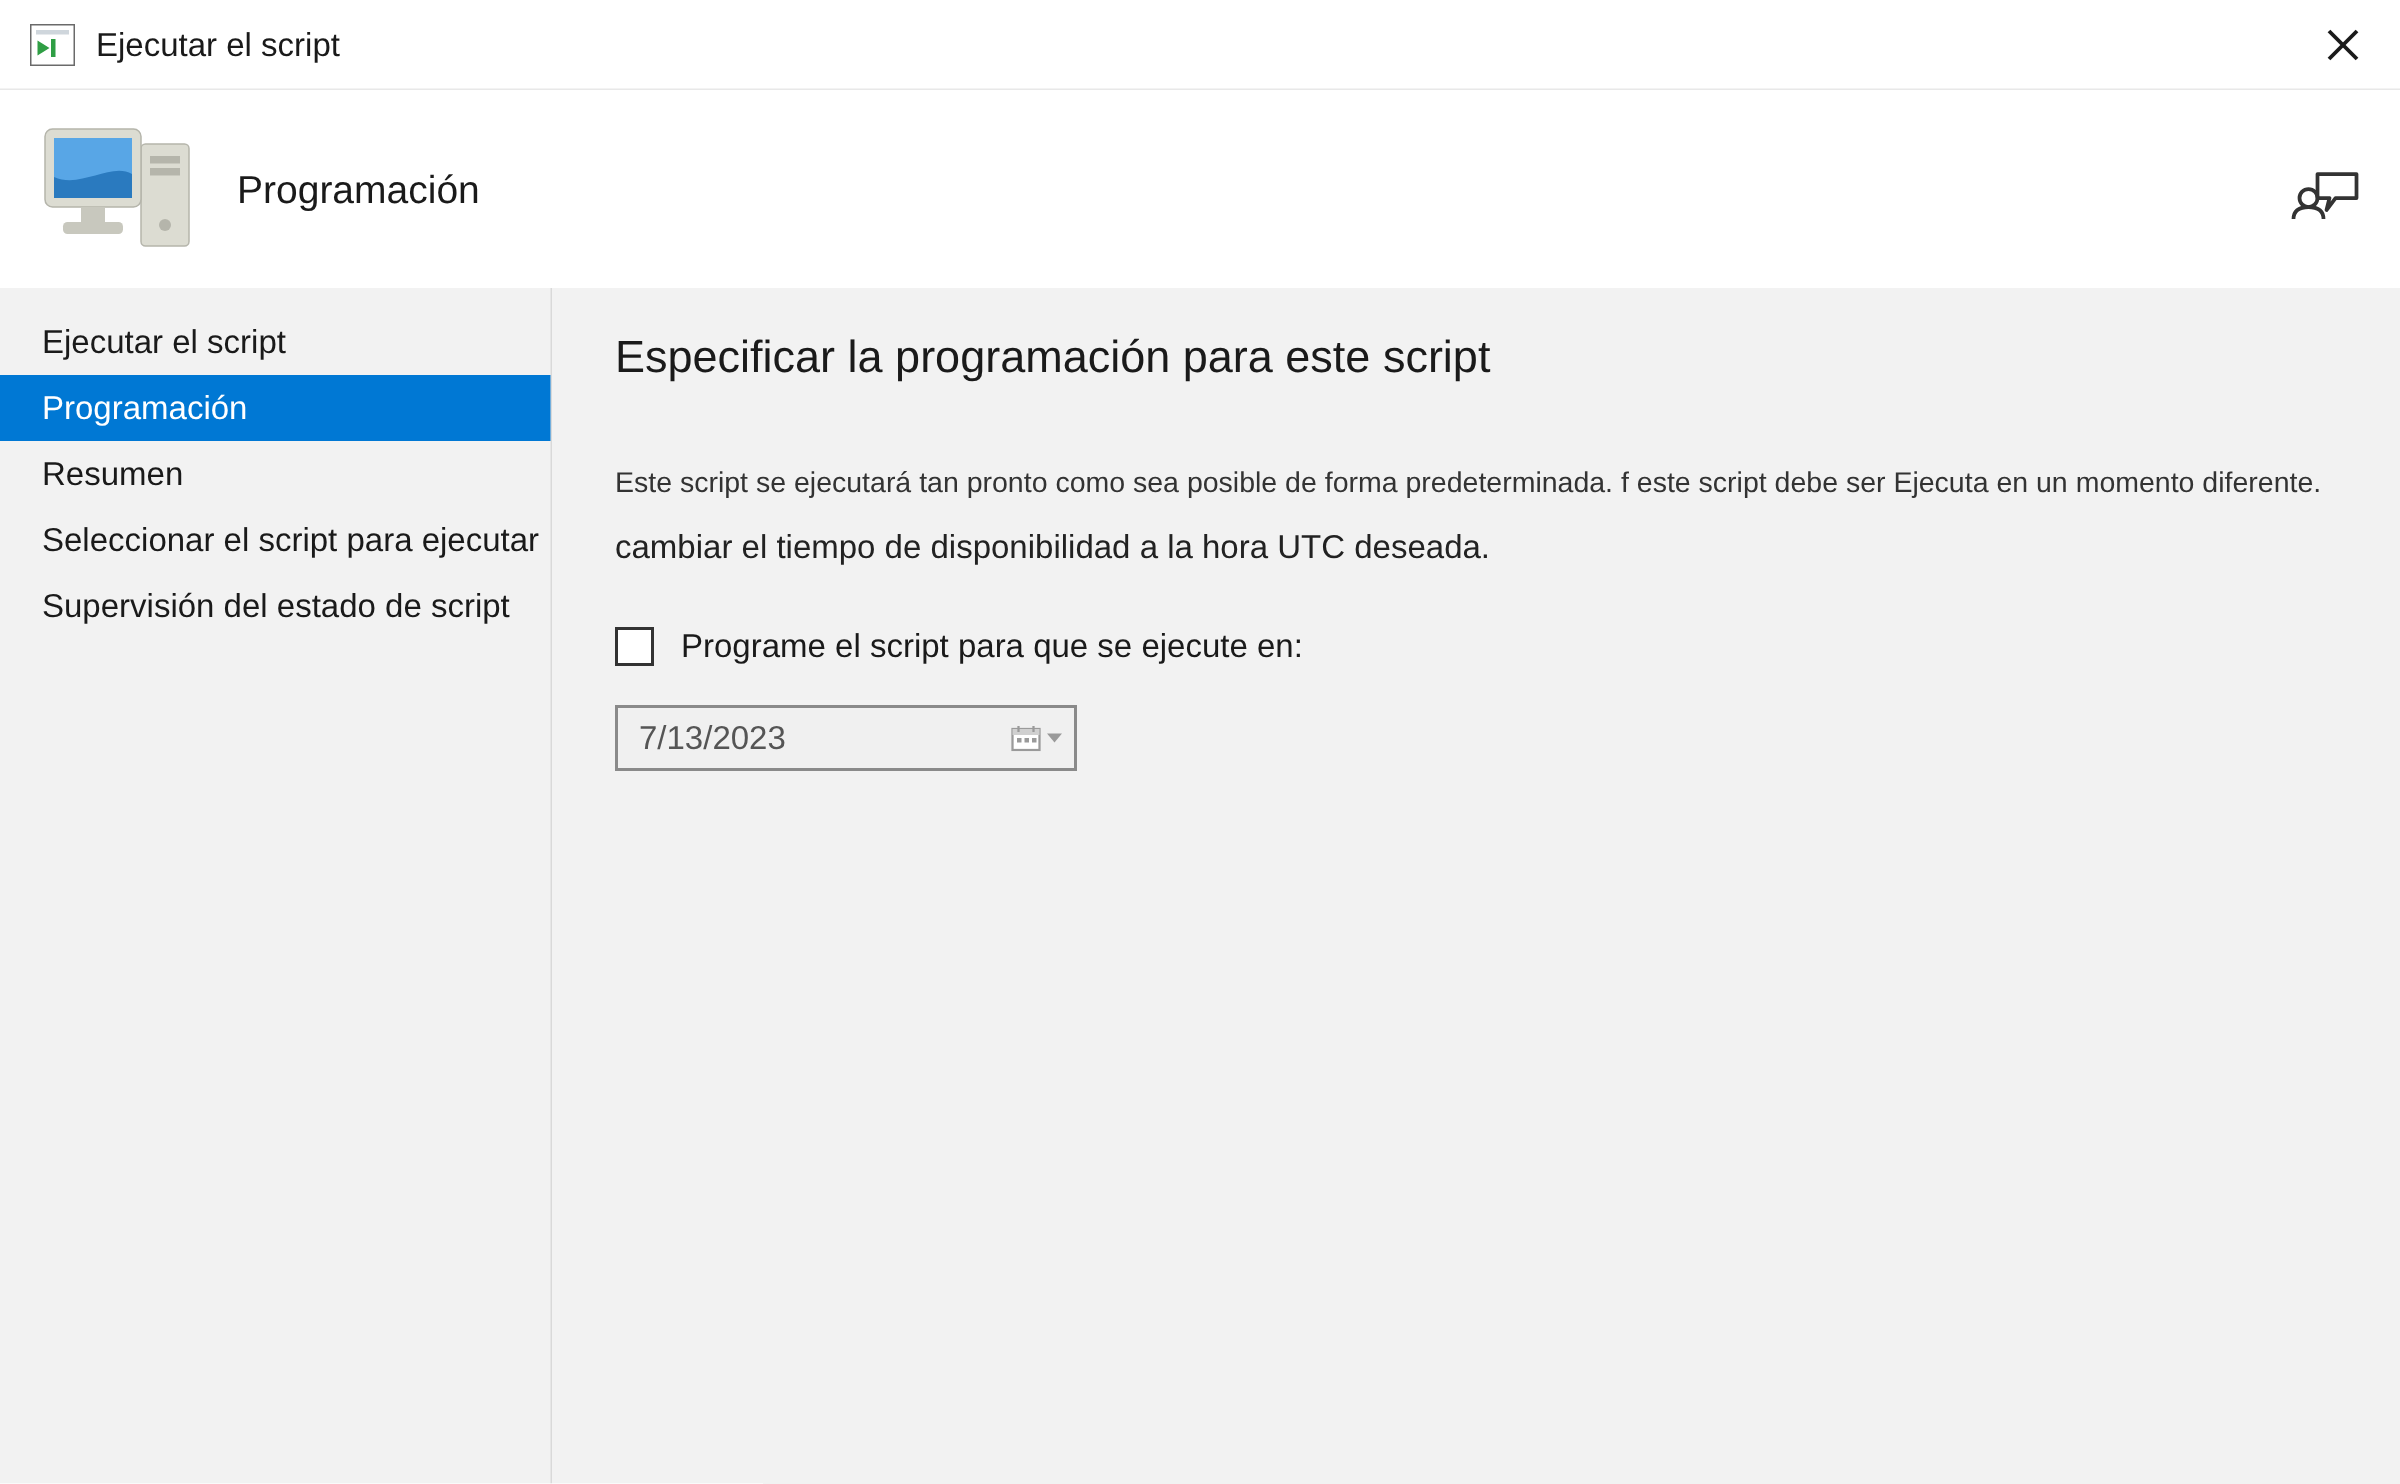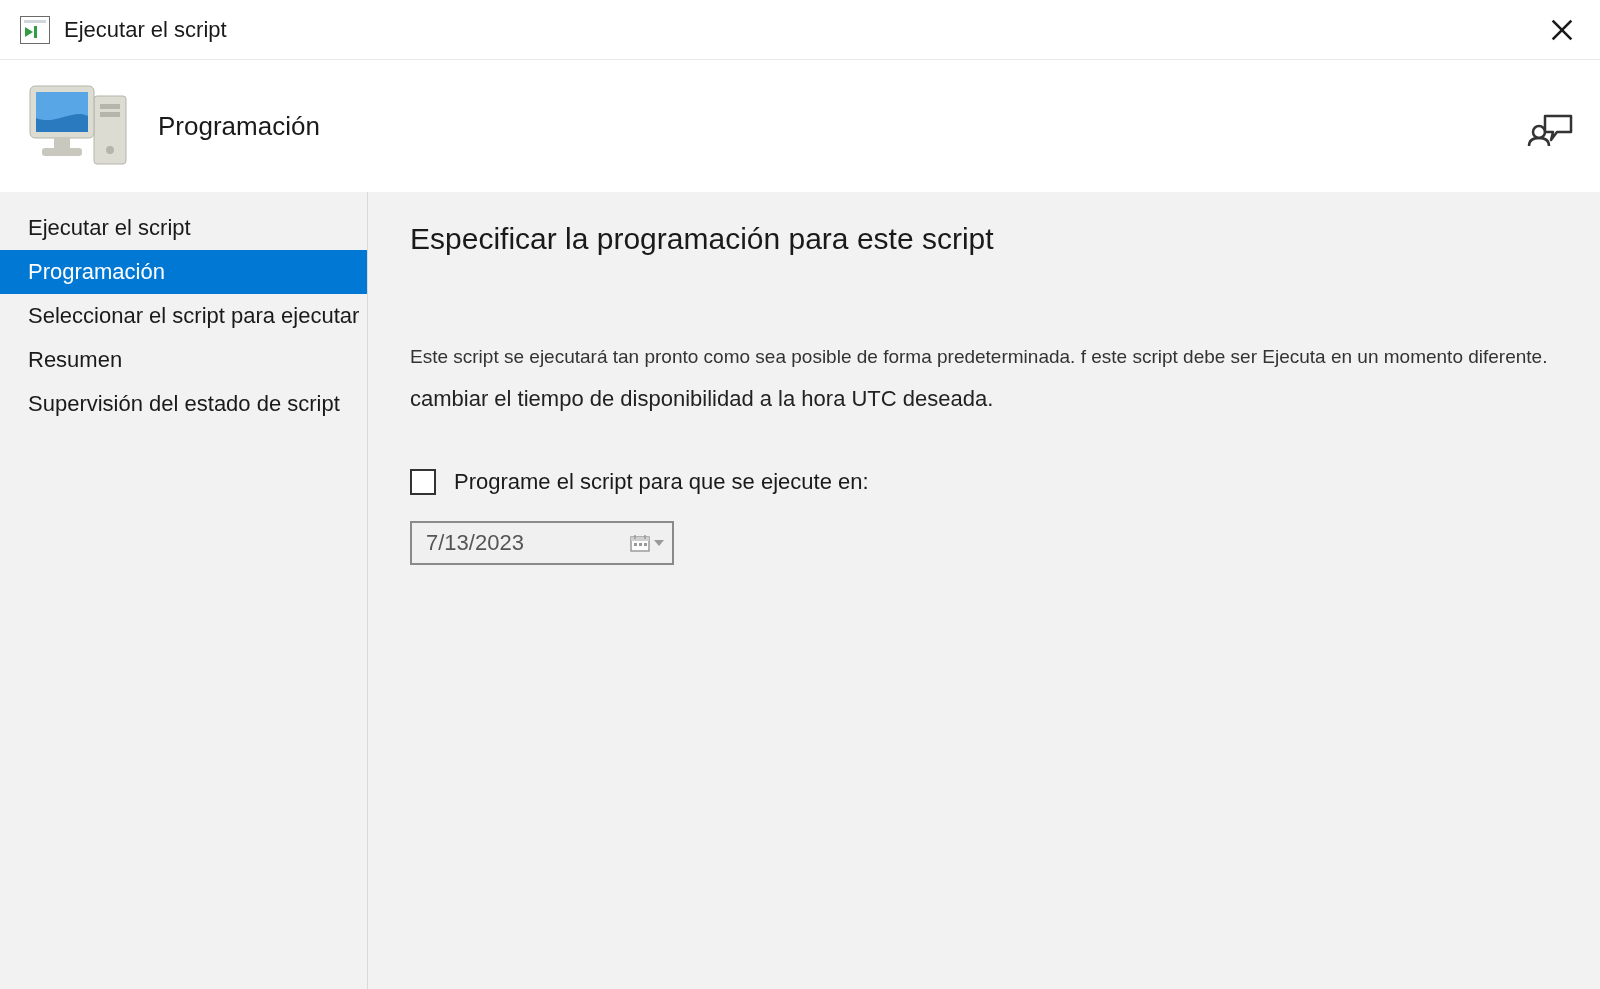--- a/index.html
+++ b/index.html
@@ -100,32 +100,32 @@
   }
 
   .content {
     flex: 1;
     background: #f2f2f2;
     padding: 30px 40px 30px 42px;
   }
   .content-heading {
     font-size: 30px;
     font-weight: 400;
-    margin-bottom: 90px;
+    margin-bottom: 56px;
     color: #1a1a1a;
   }
   .desc-line1 {
     font-size: 19px;
     color: #333;
     margin-bottom: 18px;
   }
   .desc-line2 {
     font-size: 22px;
     color: #222;
-    margin-bottom: 57px;
+    margin-bottom: 40px;
   }
   .check-row {
     display: flex; align-items: center; gap: 18px;
     margin-bottom: 26px;
   }
   .checkbox {
     width: 26px; height: 26px;
     border: 2px solid #333;
     background: #fff;
     flex: none;
@@ -134,21 +134,21 @@
 
   .inputs-row { display: flex; gap: 16px; }
 
   .field {
     height: 44px;
     border: 2px solid #8a8a8a;
     background: #f0f0f0;
     display: flex; align-items: center;
     position: relative;
   }
-  .date-field { width: 264px; align-items: center; }
+  .date-field { width: 308px; align-items: center; }
   .time-field { width: 308px; }
   .field .val {
     padding-left: 14px;
     font-size: 22px;
     color: #555;
     flex: 1;
   }
   .date-field .adorn {
     width: 50px; height: 100%;
     display: flex; align-items: center; justify-content: center; gap: 4px;
@@ -236,24 +236,24 @@
 <div class="body">
 
   <div class="sidebar">
     <div class="item">
       <span>Ejecutar el script</span>
     </div>
     <div class="item active">
       <span>Programación</span>
     </div>
     <div class="item">
+      <span>Resumen</span>
+    </div>
+    <div class="item">
       <span>Seleccionar el script para ejecutar</span>
-    </div>
-    <div class="item">
-      <span>Resumen</span>
     </div>
     <div class="item">
       <span>Supervisión del estado de script</span>
     </div>
   </div>
 
   <div class="content">
     <div class="content-heading">Especificar la programación para este script</div>
 
     <div class="desc-line1">Este script se ejecutará tan pronto como sea posible de forma predeterminada. f este script debe ser Ejecuta en un momento diferente.</div>

